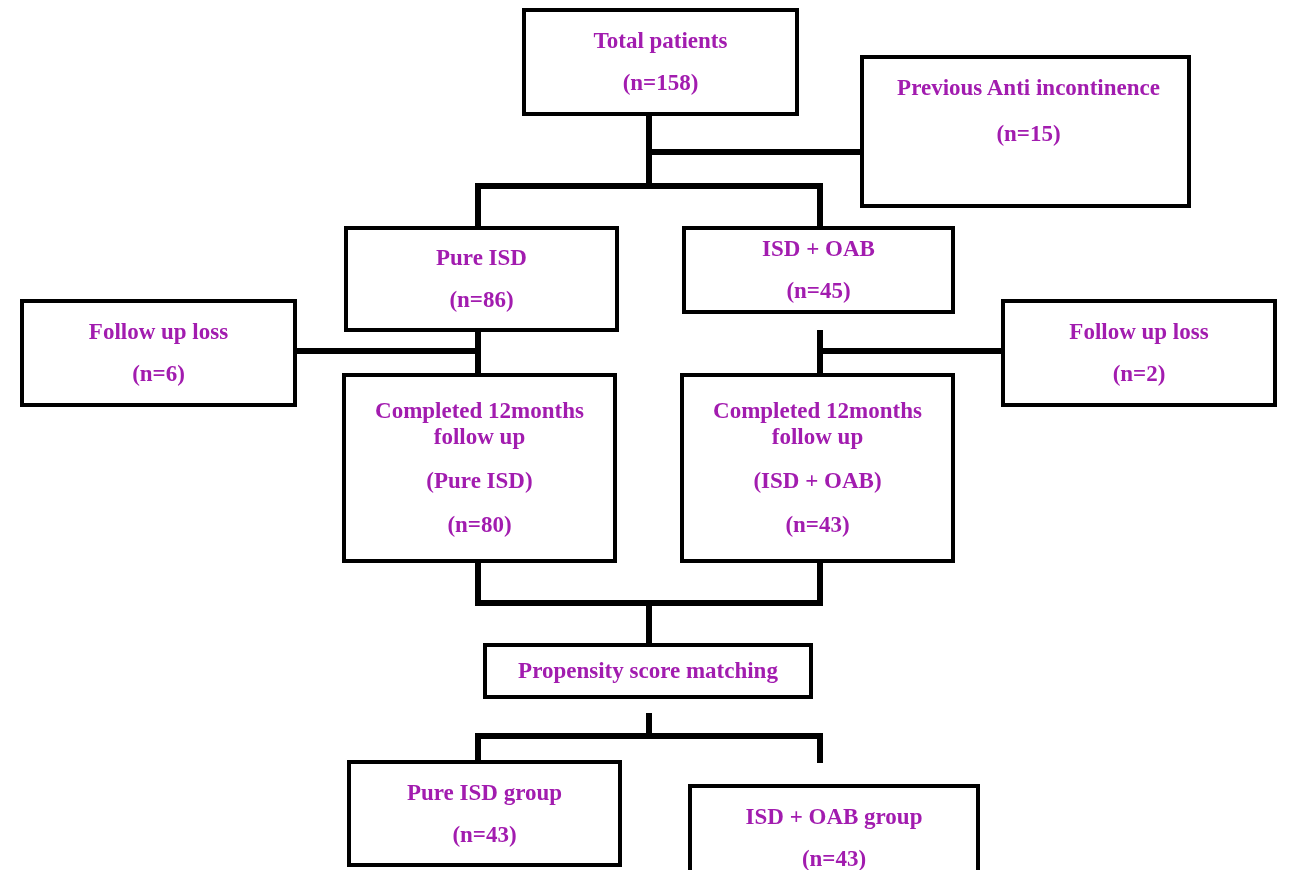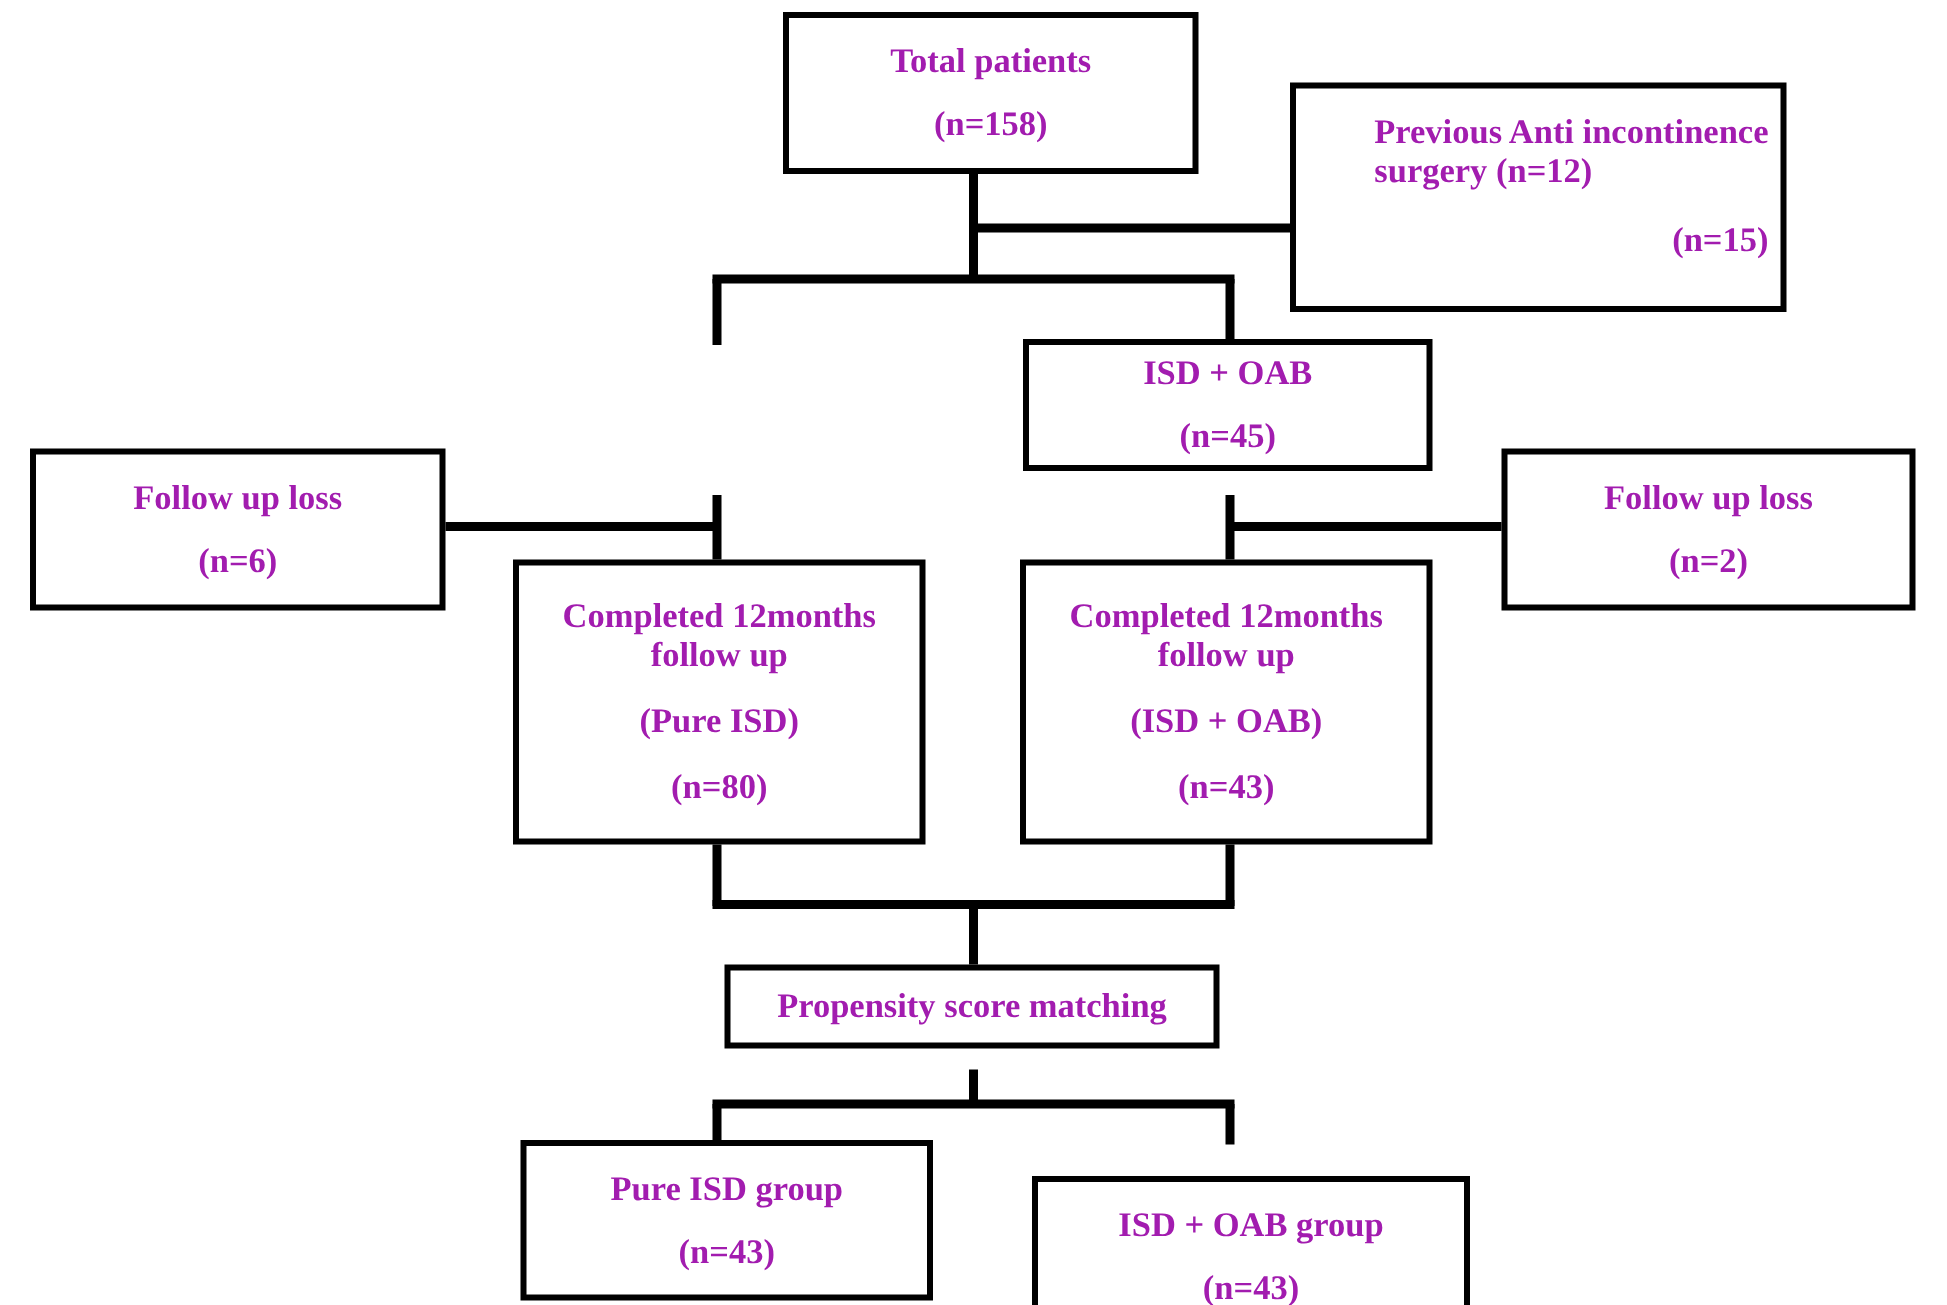--- a/index.html
+++ b/index.html
@@ -28,21 +28,21 @@
     align-items: center;
     justify-content: center;
     text-align: center;
     line-height: 26px;
     z-index: 2;
   }
   .line-item { display: block; margin: 8px 0; }
   .para { display: block; margin: 9px 0; }
   .para .blk { display: block; }
   .box.left-align {
-    align-items: flex-end;
+    align-items: center;
     text-align: left;
     justify-content: flex-start;
     padding: 16px 8px 0 14px;
   }
   .box.left-align .para { margin: 0 0 20px 0; }
   .hline, .vline {
     position: absolute;
     background: #000000;
     z-index: 1;
   }
@@ -105,27 +105,30 @@
   <div class="vline" id="l-stub-goab"></div>
 
   <div class="box" id="b-total">
     <span class="line-item">Total patients</span>
     <span class="line-item">(n=158)</span>
   </div>
 
   <div class="box left-align" id="b-excl">
     <span class="para">
       <span class="blk">Previous Anti incontinence</span>
-      <span class="blk">surgery (n=12)</span>
     </span>
     <span class="para">
       <span class="blk">(n=15)</span>
     </span>
   </div>
 
+  <div class="box" id="b-pure">
+    <span class="line-item">Pure ISD</span>
+    <span class="line-item">(n=86)</span>
+  </div>
 
   <div class="box" id="b-oab">
     <span class="line-item">ISD + OAB</span>
     <span class="line-item">(n=45)</span>
   </div>
 
   <div class="box" id="b-ful">
     <span class="line-item">Follow up loss</span>
     <span class="line-item">(n=6)</span>
   </div>

